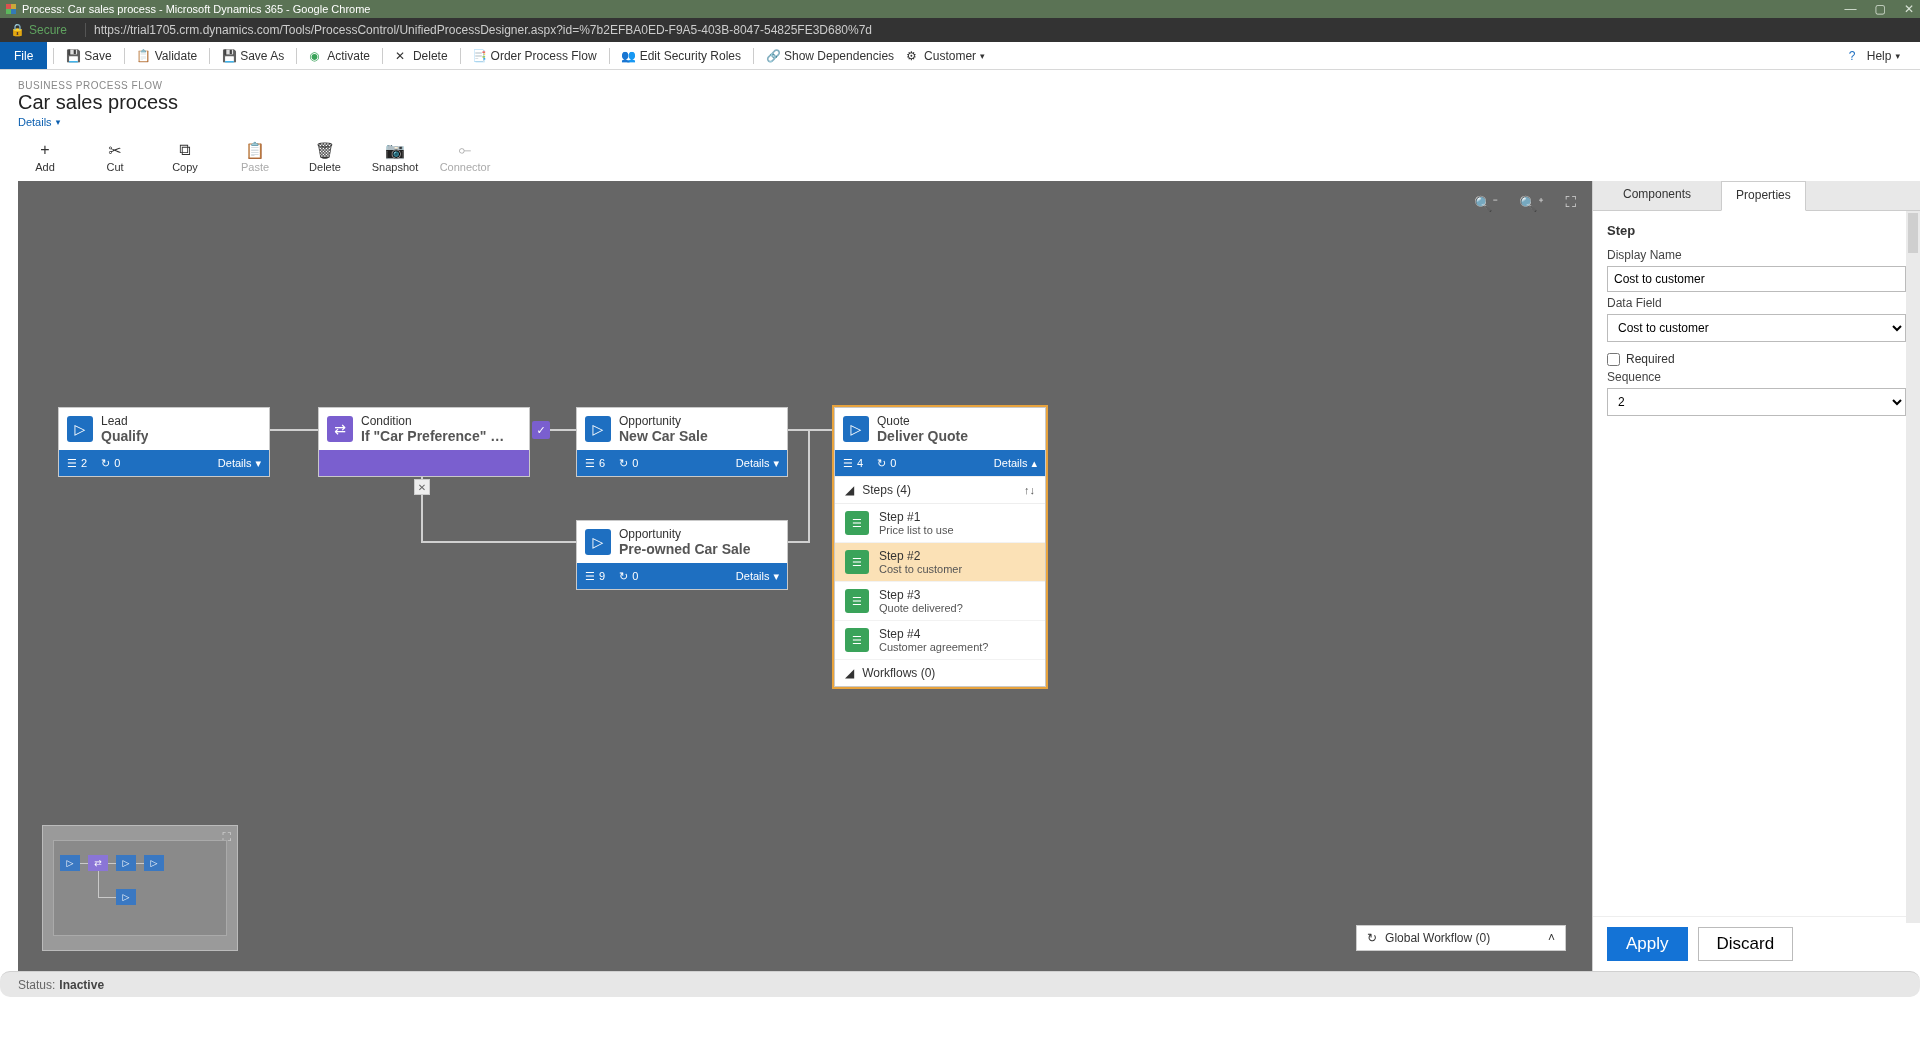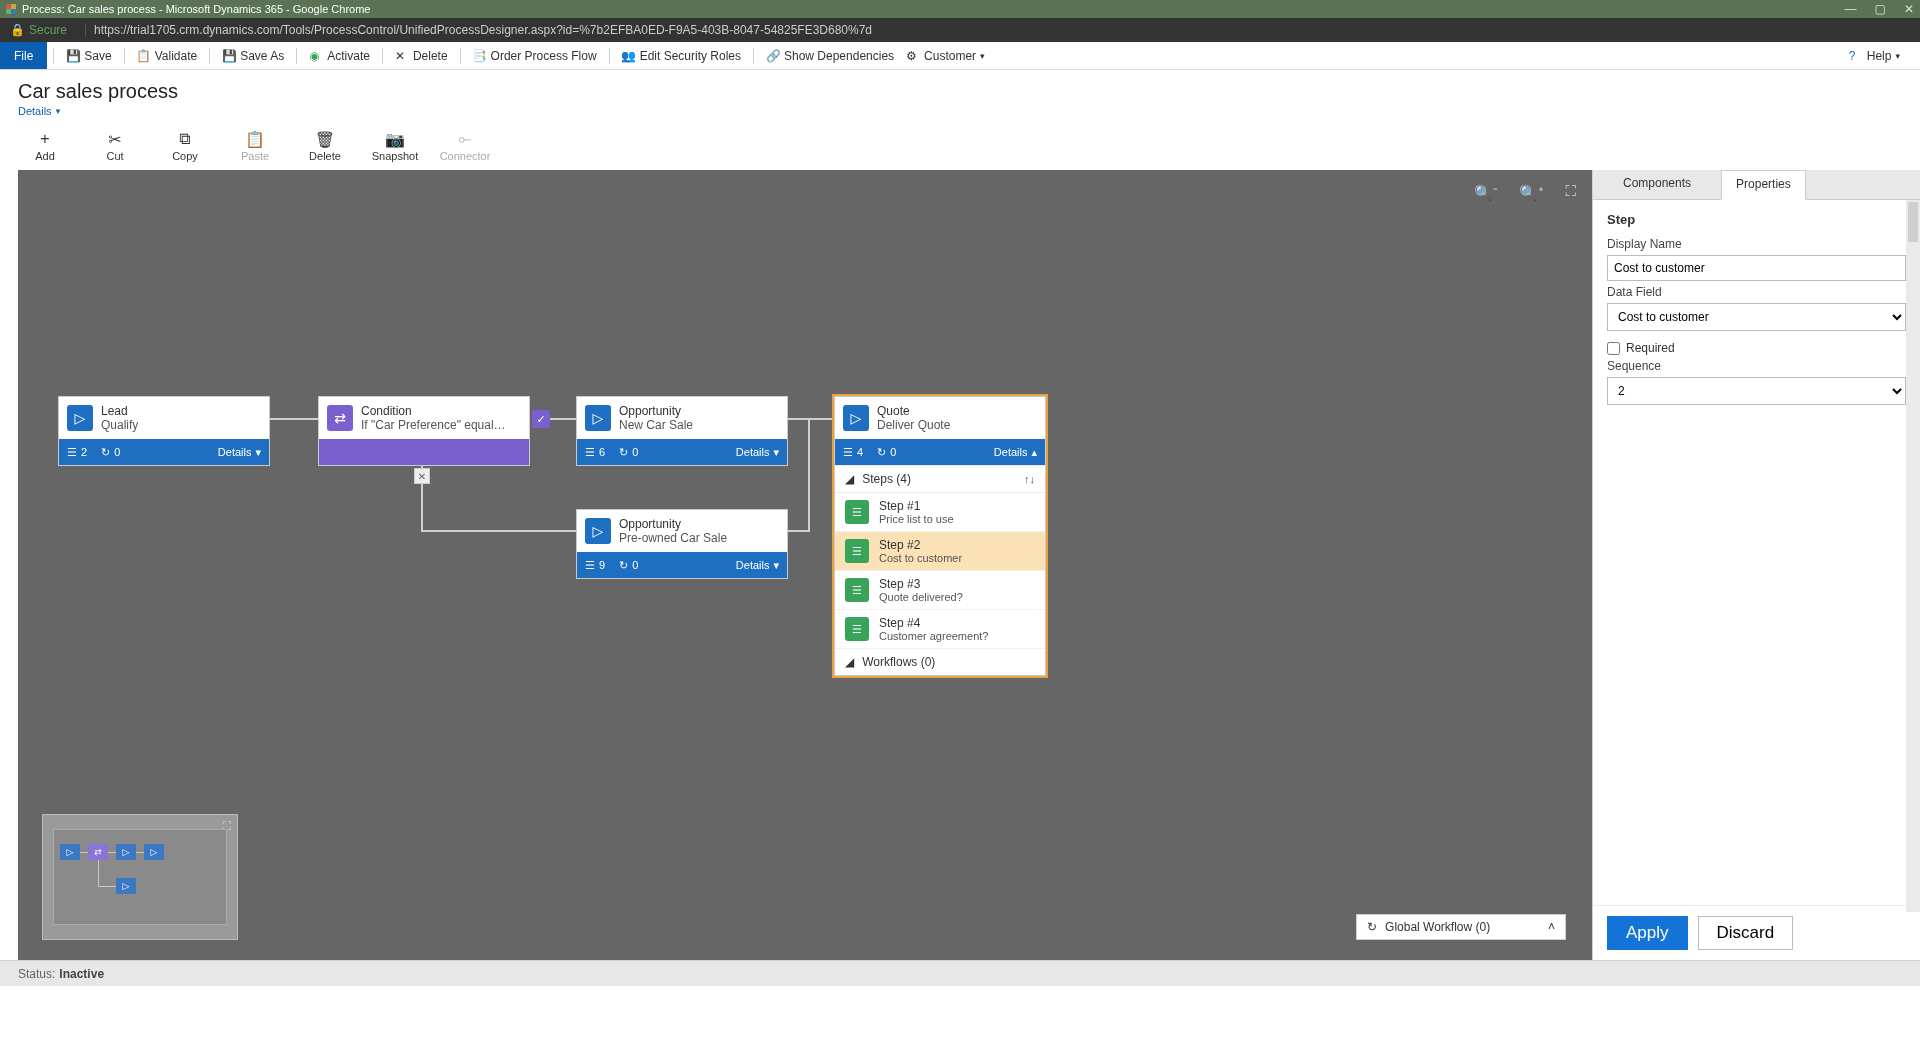--- a/index.html
+++ b/index.html
@@ -43,21 +43,21 @@
 .canvas-wrap { flex: 1; background: #666; position: relative; margin: 0 0 0 18px; overflow: hidden; }
 .canvas { position: absolute; inset: 0; }
 
 
 .stage { position: absolute; width: 212px; background: #fff; border: 1px solid #c9c9c9; font-size: 12px; }
 .stage.selected { outline: 2px solid #e8a33d; }
 .stage-head { display: flex; align-items: center; padding: 6px 8px; gap: 8px; min-height: 42px; }
 .stage-head .stage-icon { width: 26px; height: 26px; background: #1e6fc1; border-radius: 3px; display: flex; align-items: center; justify-content: center; color: #fff; font-size: 14px; }
 .stage-head .stage-icon.cond { background: #7a5fcf; }
 .stage-head .labels .l1 { font-size: 12px; color: #333; }
-.stage-head .labels .l2 { font-size: 12px; color: #555; white-space: nowrap; overflow: hidden; text-overflow: ellipsis; max-width: 150px; }
+.stage-head .labels .l2 { font-size: 14px; color: #555; white-space: nowrap; overflow: hidden; text-overflow: ellipsis; max-width: 150px; font-weight: bold; }
 .stage-sub { background: #1e6fc1; color: #fff; display: flex; align-items: center; padding: 4px 8px; font-size: 11px; height: 26px; }
 .stage-sub.cond { background: #7a5fcf; }
 .stage-sub .metric { display: flex; align-items: center; gap: 4px; margin-right: 14px; }
 .stage-sub .details-toggle { margin-left: auto; display: flex; align-items: center; gap: 4px; cursor: pointer; }
 
 .cond-check { position: absolute; width: 18px; height: 18px; background: #7a5fcf; color: #fff; font-size: 11px; display: flex; align-items: center; justify-content: center; border-radius: 2px; }
 .cond-x { position: absolute; width: 16px; height: 16px; background: #eee; color: #666; border: 1px solid #ccc; font-size: 10px; display: flex; align-items: center; justify-content: center; }
 
 
 .steps-panel { background: #fff; }
@@ -99,21 +99,21 @@
 .right-body label { display: block; font-size: 12px; color: #444; margin-top: 4px; margin-bottom: 4px; }
 .right-body input[type=text], .right-body select { width: 100%; padding: 5px 6px; font-size: 12px; border: 1px solid #bbb; background: #fff; }
 .right-body .chk { display: flex; align-items: center; gap: 6px; margin-top: 10px; font-size: 12px; }
 .right-actions { padding: 10px 14px; display: flex; gap: 10px; background: #fff; border-top: 1px solid #eee; }
 .right-actions .btn { padding: 6px 18px; font-size: 17px; border: 1px solid #bbb; cursor: pointer; background: #fff; }
 .right-actions .btn.primary { background: #1473d6; color: #fff; border-color: #1473d6; }
 .rp-scroll { position: absolute; right: 0; top: 30px; width: 14px; bottom: 48px; background: #eaeaea; }
 .rp-scroll .thumb { position: absolute; left: 2px; right: 2px; top: 2px; height: 40px; background: #cfcfcf; }
 
 
-.statusbar { height: 26px; background: #e7e7e7; border-top: 1px solid #d0d0d0; display: flex; align-items: center; padding: 0 18px; font-size: 12px; color: #444; }
+.statusbar { height: 26px; background: #e7e7e7; border-top: 1px solid #d0d0d0; display: flex; align-items: center; padding: 0 18px; font-size: 12px; color: #444; border-radius: 10px; }
 .statusbar .lbl { color: #666; margin-right: 4px; }
 
 
 .fv-r { background: #d9534f; } .fv-y { background: #caa83a; } .fv-g { background: #5cb85c; } .fv-b { background: #337ab7; }
 </style>
 </head>
 <body>
 
 <div class="titlebar">
   <span class="favicon">
@@ -190,20 +190,21 @@
     </div>
   <span class="spacer"></span>
   <div class="rbtn help">
       <span class="ico" style="color:#1e6fc1;">?</span>
       <span>Help</span>
       <span style="font-size:9px;">▾</span>
     </div>
 </div>
 
 <div class="page-header">
+  <div class="crumb">BUSINESS PROCESS FLOW</div>
   <h1>Car sales process</h1>
   <div class="details-link">
     <span>Details</span>
       <span style="font-size:9px;">▾</span>
   </div>
 </div>
 
 <div class="toolbar">
   <div class="tbtn">
       <span class="tico">+</span>

